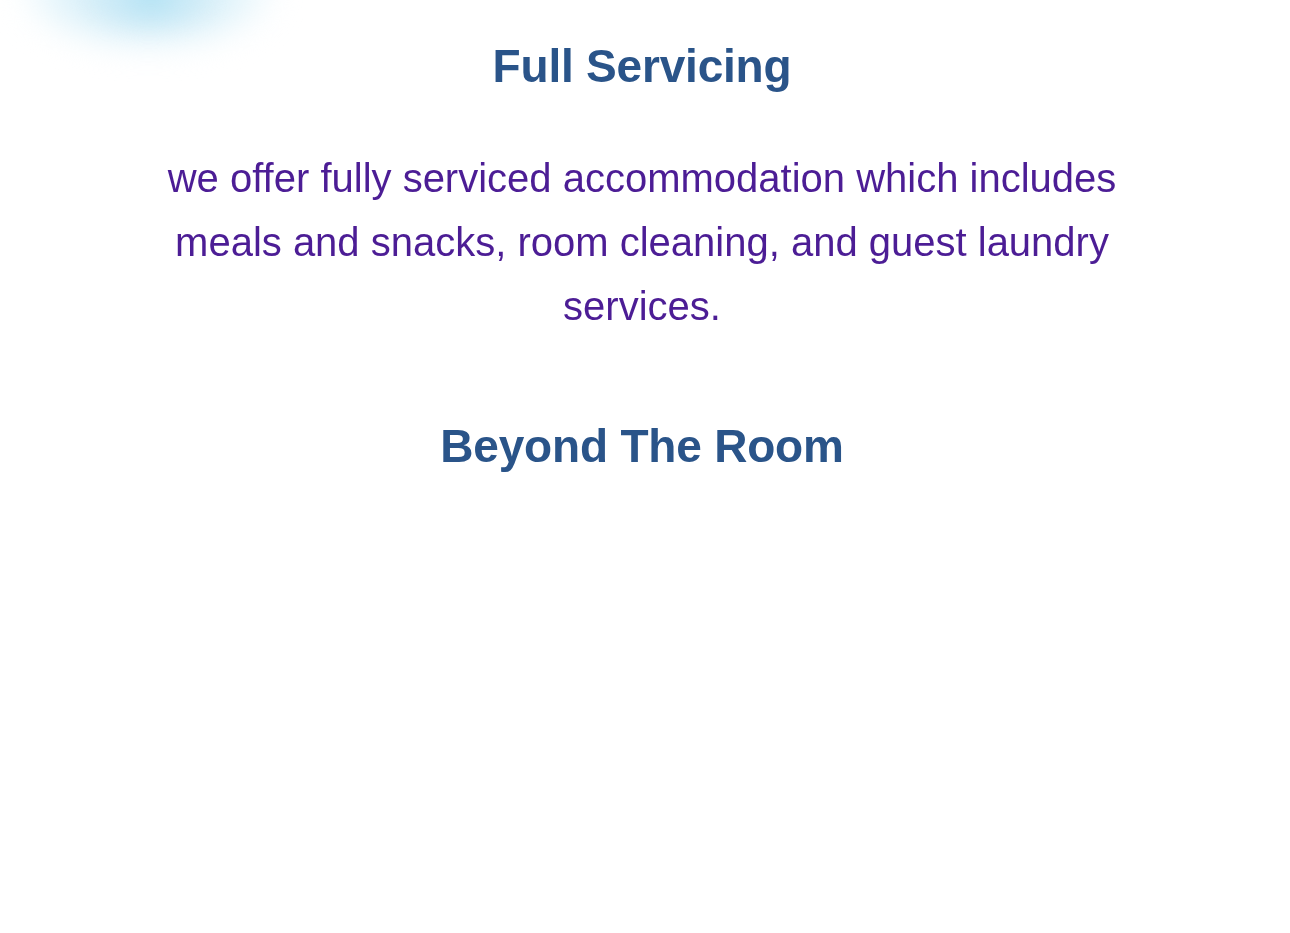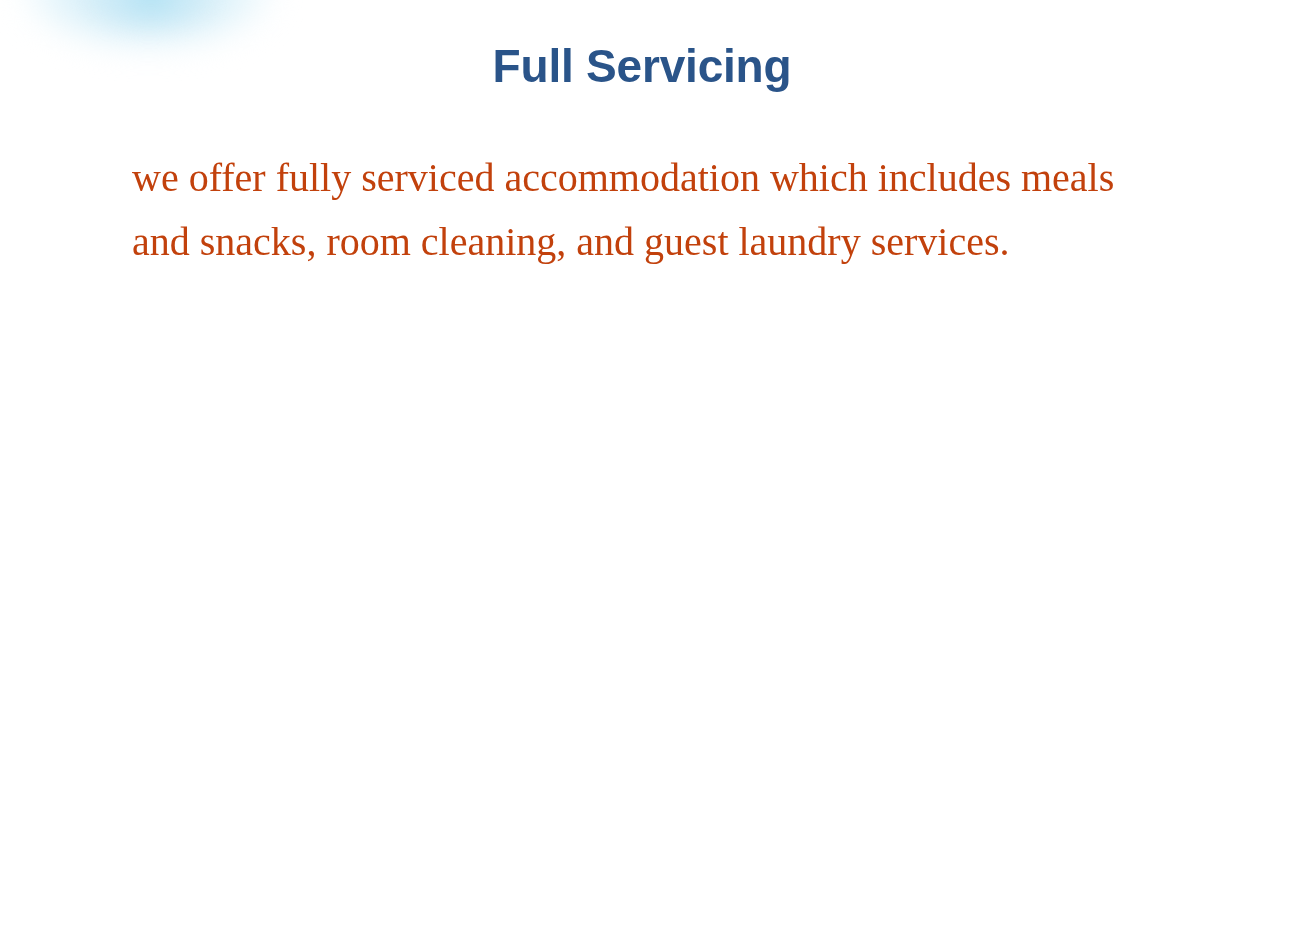--- a/index.html
+++ b/index.html
@@ -68,28 +68,27 @@
     font-weight: 700;
     font-size: 46px;
     line-height: 56px;
     letter-spacing: -0.2px;
     text-align: center;
     margin: 0;
     white-space: nowrap;
   }
 
   .section-body {
-    color: #c2410c;
+    color: #4c1d95;
     font-weight: 400;
     font-size: 40px;
     line-height: 64px;
-    text-align: left;
+    text-align: center;
     margin: 0 auto;
     max-width: 1020px;
-    font-family: Liberation Serif, serif;
   }
 
   
   #heading-full-servicing { margin-top: 38px; }
   #body-full-servicing    { margin-top: 52px; }
   #heading-beyond-room    { margin-top: 80px; }
   #body-beyond-room       { margin-top: 62px; }
 </style>
 </head>
 <body>
@@ -98,16 +97,17 @@
 
   <div class="top-glow"></div>
   <div class="top-glow-2"></div>
 
   <div class="content">
 
     <h2 class="section-heading" id="heading-full-servicing">Full Servicing</h2>
 
     <p class="section-body" id="body-full-servicing">we offer fully serviced accommodation which includes meals and snacks, room cleaning, and guest laundry services.</p>
 
+    <h2 class="section-heading" id="heading-beyond-room">Beyond The Room</h2>
 
 
   </div>
 </div>
 
 </body></html>

